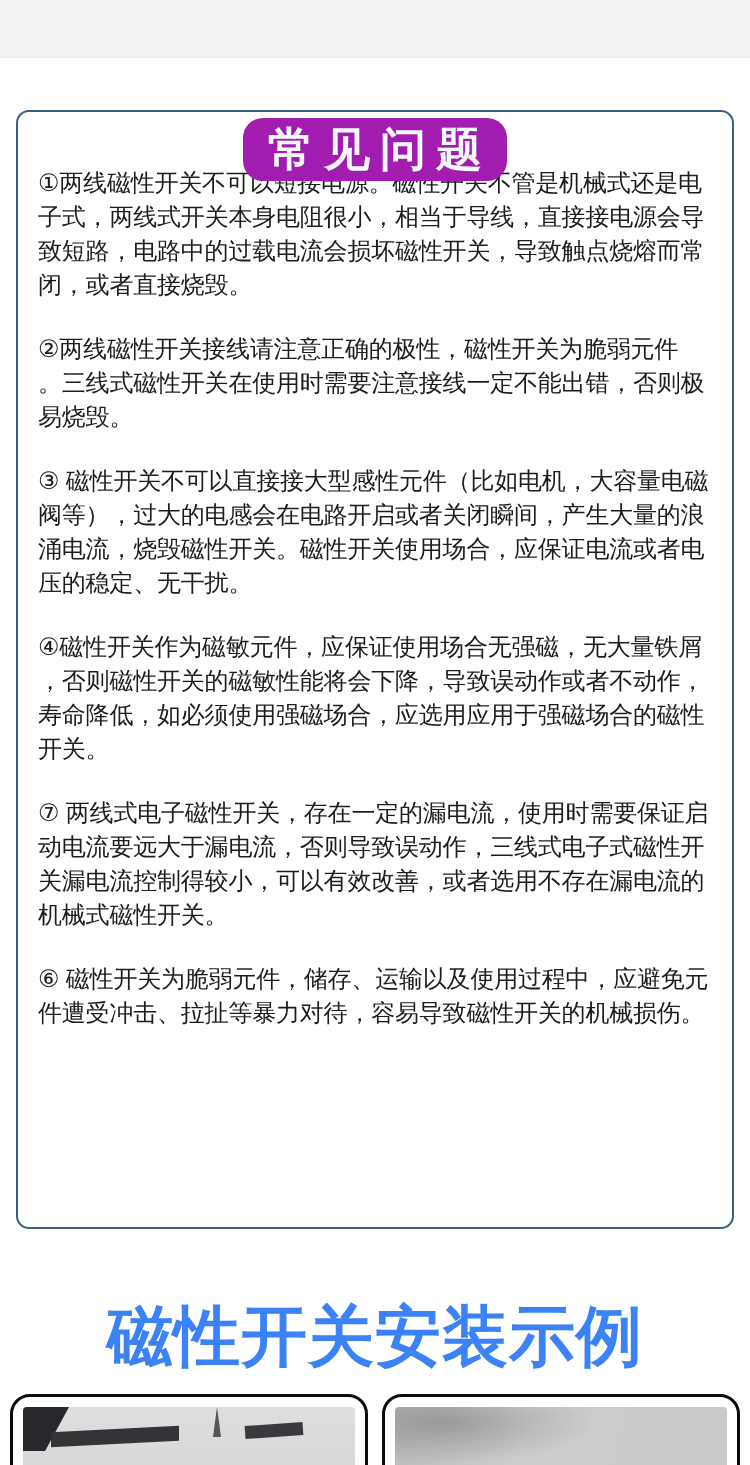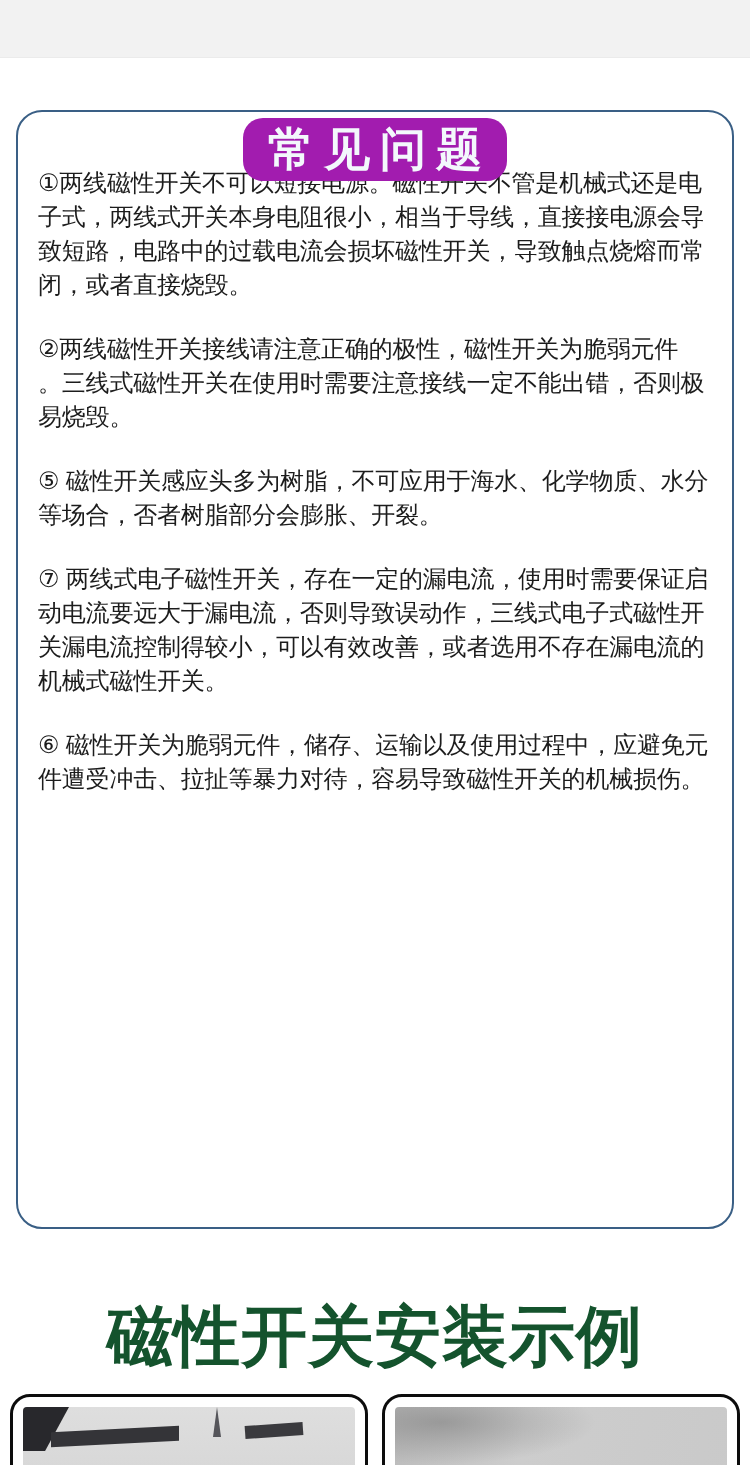--- a/index.html
+++ b/index.html
@@ -43,21 +43,21 @@
     letter-spacing: 10px;
     padding-left: 10px; 
     white-space: nowrap;
   }
 
   .faq-box {
     margin: 31px 16px 3px 16px;
     height: 1119px;
     box-sizing: border-box;
     border: 2px solid #3a5f85;
-    border-radius: 26px;
+    border-radius: 13px;
     padding: 54px 14px 0 20px;
     overflow: hidden;
     background: #ffffff;
   }
   .faq-p {
     margin: 0 0 30px 0;
     font-size: 24px;
     line-height: 34px;
     letter-spacing: -0.2px;
     color: #1c1c1c;
@@ -65,21 +65,21 @@
   }
 
   
   .install-title {
     margin: 74px 0 0 0;
     text-align: center;
     font-size: 66px;
     line-height: 66px;
     font-weight: 900;
     letter-spacing: 1px;
-    color: #14532d;
+    color: #3b82f6;
   }
 
   
   .cards {
     display: flex;
     gap: 14px;
     padding: 0 10px;
     margin-top: 25px;
   }
   .card {
@@ -141,22 +141,28 @@
     <span class="faq-badge-text">常见问题</span>
   </div>
   <div class="faq-box">
     <p class="faq-p">①两线磁性开关不可以短接电源。磁性开关不管是机械式还是电
 子式，两线式开关本身电阻很小，相当于导线，直接接电源会导
 致短路，电路中的过载电流会损坏磁性开关，导致触点烧熔而常
 闭，或者直接烧毁。</p>
     <p class="faq-p">②两线磁性开关接线请注意正确的极性，磁性开关为脆弱元件
 。三线式磁性开关在使用时需要注意接线一定不能出错，否则极
 易烧毁。</p>
-    <p class="faq-p">⑤ 磁性开关感应头多为树脂，不可应用于海水、化学物质、水分
-等场合，否者树脂部分会膨胀、开裂。</p>
+    <p class="faq-p">③ 磁性开关不可以直接接大型感性元件（比如电机，大容量电磁
+阀等），过大的电感会在电路开启或者关闭瞬间，产生大量的浪
+涌电流，烧毁磁性开关。磁性开关使用场合，应保证电流或者电
+压的稳定、无干扰。</p>
+    <p class="faq-p">④磁性开关作为磁敏元件，应保证使用场合无强磁，无大量铁屑
+，否则磁性开关的磁敏性能将会下降，导致误动作或者不动作，
+寿命降低，如必须使用强磁场合，应选用应用于强磁场合的磁性
+开关。</p>
     <p class="faq-p">⑦ 两线式电子磁性开关，存在一定的漏电流，使用时需要保证启
 动电流要远大于漏电流，否则导致误动作，三线式电子式磁性开
 关漏电流控制得较小，可以有效改善，或者选用不存在漏电流的
 机械式磁性开关。</p>
     <p class="faq-p">⑥ 磁性开关为脆弱元件，储存、运输以及使用过程中，应避免元
 件遭受冲击、拉扯等暴力对待，容易导致磁性开关的机械损伤。</p>
   </div>
 </div>
 
 <h1 class="install-title">磁性开关安装示例</h1>

